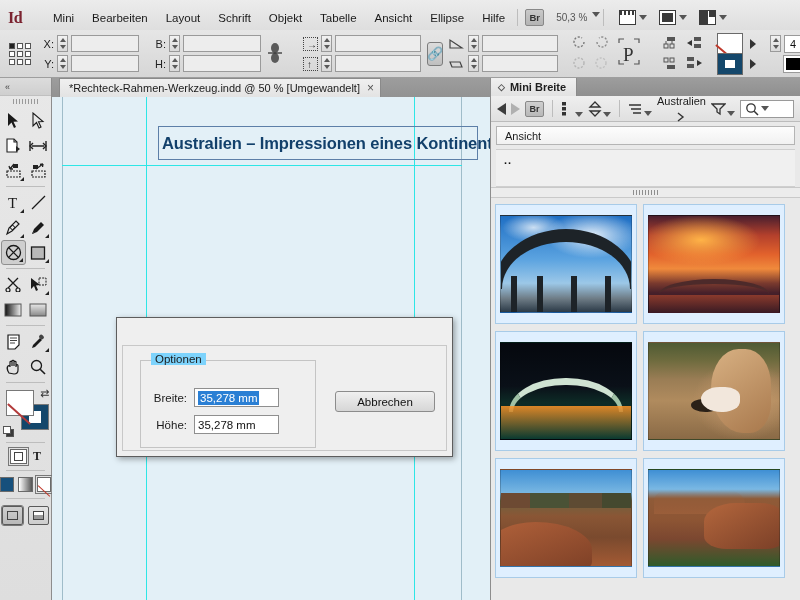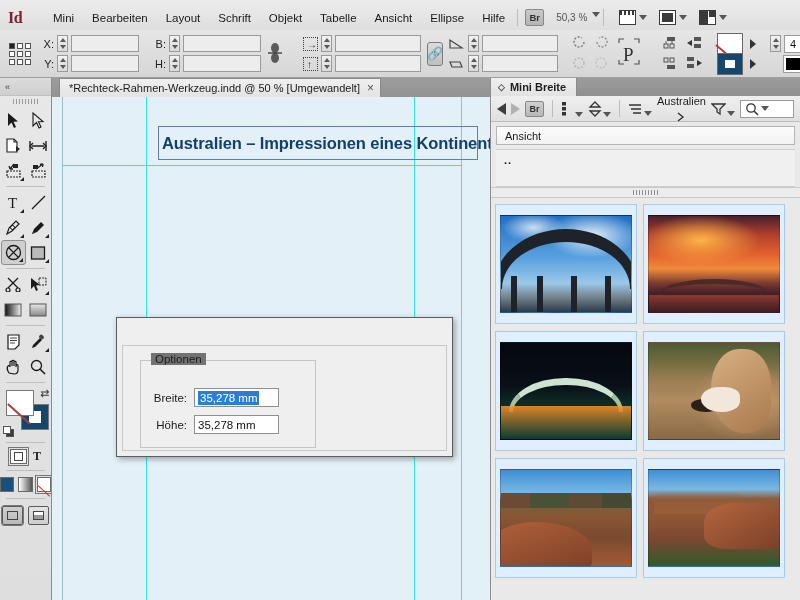--- a/index.html
+++ b/index.html
@@ -184,21 +184,21 @@
   
   .dialog { position: absolute; left: 116px; top: 317px; width: 337px; height: 140px;
     background: #efefef; border: 1px solid #5d5d5d; box-shadow: 2px 2px 6px rgba(0,0,0,0.35); }
   .dlg-title { height: 22px; background: linear-gradient(#c9c9c9,#a9a9a9);
     display: flex; align-items: center; padding-left: 8px; font-size: 11.5px; color: #1a1a1a;
     border-bottom: 1px solid #8d8d8d; }
   .dlg-body { position: absolute; left: 5px; top: 27px; right: 5px; bottom: 5px;
     border: 1px solid #c8c8c8; background: #efefef; }
   .grp { position: absolute; left: 17px; top: 14px; width: 176px; height: 88px;
     border: 1px solid #c4c4c4; }
-  .grp-lbl { position: absolute; left: 28px; top: 7px; background: #737373; padding: 0 4px;
+  .grp-lbl { position: absolute; left: 28px; top: 7px; background: #7dd3fc; padding: 0 4px;
     font-size: 11.5px; color: #1a1a1a; text-align: right; }
   .fldrow { position: absolute; display: flex; align-items: center; gap: 7px; }
   .fldrow .lbl { font-size: 11.5px; color: #1a1a1a; width: 42px; text-align: right; }
   .fldrow .box { width: 85px; height: 19px; border: 1px solid #8f8f8f; background: #fff;
     display: flex; align-items: center; padding-left: 3px; font-size: 11.5px; color: #111; }
   .fldrow .box .hl { background: #2a7fd4; color: #fff; padding: 1px 1px 1px 2px; }
   .dlg-btn { position: absolute; width: 100px; height: 21px; border-radius: 3px; font-size: 11.5px;
     color: #111; display: flex; align-items: center; justify-content: center; cursor: pointer; }
   .dlg-btn.ok { left: 212px; top: 15px; background: linear-gradient(#f3f8fd,#cfe6fa);
     border: 1px solid #2f7fc4; box-shadow: 0 0 0 1px #9ecbf0 inset; }
@@ -734,20 +734,21 @@
         <span class="lbl">Breite:</span>
         <span class="box">
           <span class="hl">35,278 mm</span>
         </span>
       </div>
       <div class="fldrow" style="left:22px; top:69px">
         <span class="lbl">Höhe:</span>
         <span class="box">35,278 mm</span>
       </div>
 
+      <div class="dlg-btn cancel">Abbrechen</div>
     </div>
   </div>
 
   <div class="minibridge">
     <div class="mb-tabrow">
       <div class="mb-tab">
         <span class="dmd">◇</span>
         <span>Mini Breite</span>
       </div>
     </div>

